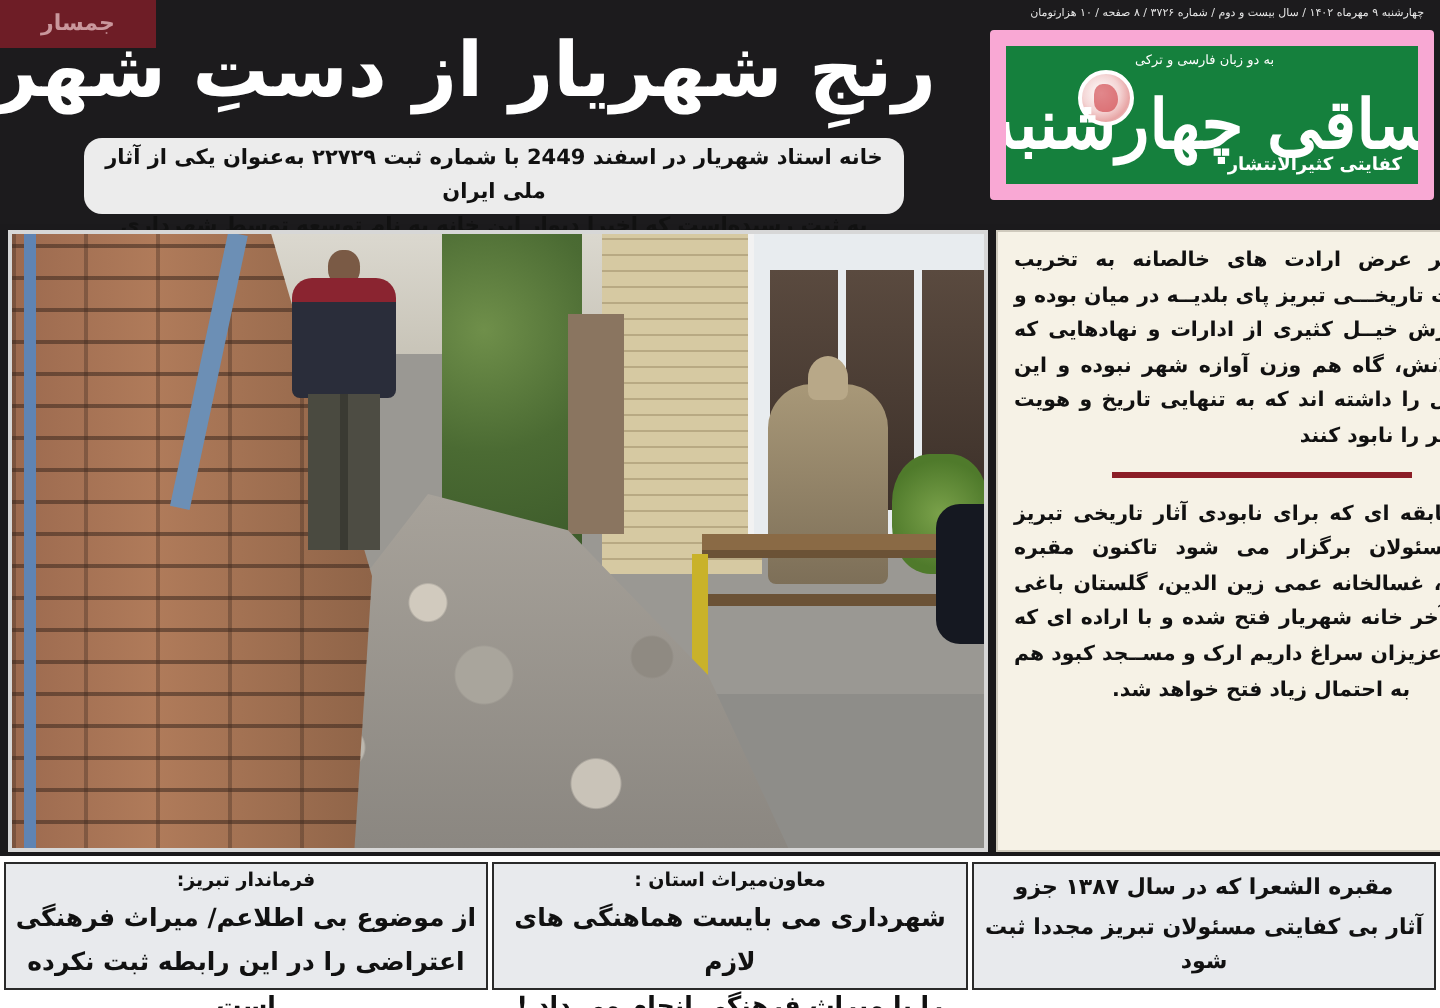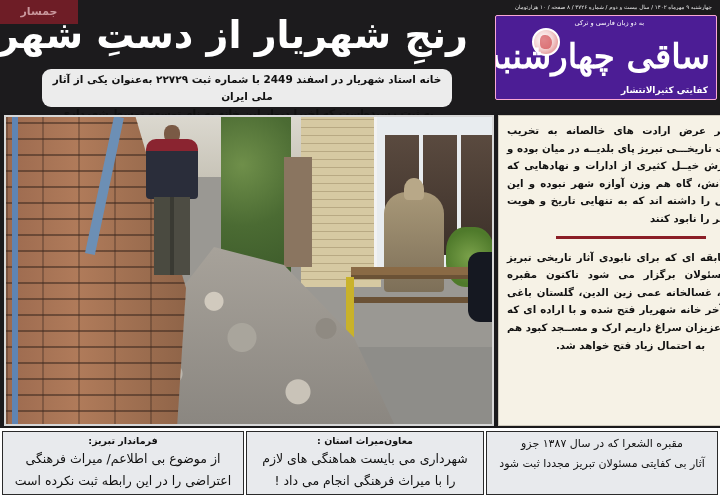--- a/index.html
+++ b/index.html
@@ -7,21 +7,21 @@
   body { font-family: "DejaVu Sans", sans-serif; position: relative; }
 
   
   .header { position: absolute; left: 0; top: 0; width: 720px; height: 112px; background: #1c1b1d; }
   .watermark { position: absolute; left: 0; top: 0; width: 78px; height: 24px; background: #6e1d26; color: #c9979c; font-size: 11px; font-weight: bold; text-align: center; line-height: 24px; direction: rtl; }
   .headline { position: absolute; left: 28px; top: 10px; width: 440px; height: 50px; color: #ffffff; font-size: 38px; font-weight: bold; direction: rtl; text-align: center; line-height: 50px; white-space: nowrap; letter-spacing: -0.5px; }
   .subhead { position: absolute; left: 42px; top: 69px; width: 410px; height: 38px; background: #ececec; border-radius: 9px; color: #111; font-size: 10.5px; font-weight: bold; direction: rtl; text-align: center; line-height: 17px; padding-top: 2px; }
 
   
   .dateline { position: absolute; right: 8px; top: 4px; width: 226px; color: #e6e6e6; font-size: 5.5px; direction: rtl; text-align: right; white-space: nowrap; overflow: hidden; }
-  .masthead { position: absolute; left: 495px; top: 15px; width: 222px; height: 85px; background: #4c1d95; border: 1px solid #f9a8d4; border-radius: 2px; overflow: hidden; }
+  .masthead { position: absolute; left: 495px; top: 15px; width: 222px; height: 85px; background: #15803d; border: 8px solid #f9a8d4; border-radius: 2px; overflow: hidden; }
   .mast-tagline { position: absolute; right: 72px; top: 3px; color: #fff; font-size: 6.5px; direction: rtl; }
   .globe { position: absolute; left: 36px; top: 12px; width: 28px; height: 28px; border-radius: 50%; background: radial-gradient(circle at 40% 40%, #ffffff 0%, #f4d5d5 45%, #e8a5a5 70%, #ffffff 100%); border: 2px solid #fff; }
   .globe::after { content: ""; position: absolute; left: 6px; top: 5px; width: 12px; height: 14px; background: #c8242c; border-radius: 40% 60% 50% 40%; opacity: .55; }
   .mast-title { position: absolute; left: 8px; top: 20px; width: 206px; color: #ffffff; font-size: 34px; font-weight: bold; direction: rtl; text-align: center; line-height: 40px; white-space: nowrap; letter-spacing: -1px; font-family: "DejaVu Serif", serif; }
   .mast-sub { position: absolute; right: 8px; bottom: 4px; color: #ffffff; font-size: 9px; font-weight: bold; direction: rtl; }
 
   
   .photo { position: absolute; left: 4px; top: 115px; width: 490px; height: 311px; border: 2px solid #d7d7d7; overflow: hidden; background: #9a9893; }
   .ph-sky { position: absolute; left: 120px; top: 0; width: 240px; height: 60px; background: linear-gradient(#dbd8cf, #c8c4b8); }
   .ph-trees { position: absolute; left: 215px; top: 0; width: 70px; height: 160px; background: radial-gradient(circle at 30% 30%, #6f8f4a 0%, #4b6b33 50%, #3c5a2a 100%); }
@@ -58,21 +58,21 @@
   
   .col { position: absolute; left: 498px; top: 115px; width: 265px; height: 311px; background: #f6f2e6; border: 1px solid #cfcabd; direction: rtl; padding: 6px 8px 0 8px; }
   .col p { color: #111; font-size: 10.2px; font-weight: bold; line-height: 17.6px; text-align: justify; text-align-last: right; }
   .col .rule { width: 150px; height: 3px; background: #8b1e26; margin: 8px auto 10px auto; }
   .col p.second { text-align-last: center; }
 
   
   .bottom { position: absolute; left: 0; top: 428px; width: 720px; height: 76px; background: #ffffff; }
   .box { position: absolute; top: 3px; height: 64px; background: #e8eaed; border: 1px solid #2a2a2a; direction: rtl; text-align: center; color: #111; }
   .box .label { font-size: 9.5px; font-weight: bold; line-height: 14px; margin-top: 2px; }
-  .box .body { font-size: 12.5px; font-weight: normal; line-height: 22px; text-align: center; }
+  .box .body { font-size: 12.5px; font-weight: bold; line-height: 22px; text-align: center; }
   .box.right .body { font-size: 11px; line-height: 17px; margin-top: 3px; }
   .box.left { left: 2px; width: 242px; }
   .box.mid { left: 246px; width: 238px; }
   .box.right { left: 486px; width: 232px; }
 </style>
 </head>
 <body>
 
 <div class="header">
   <div class="watermark">جمسار</div>

